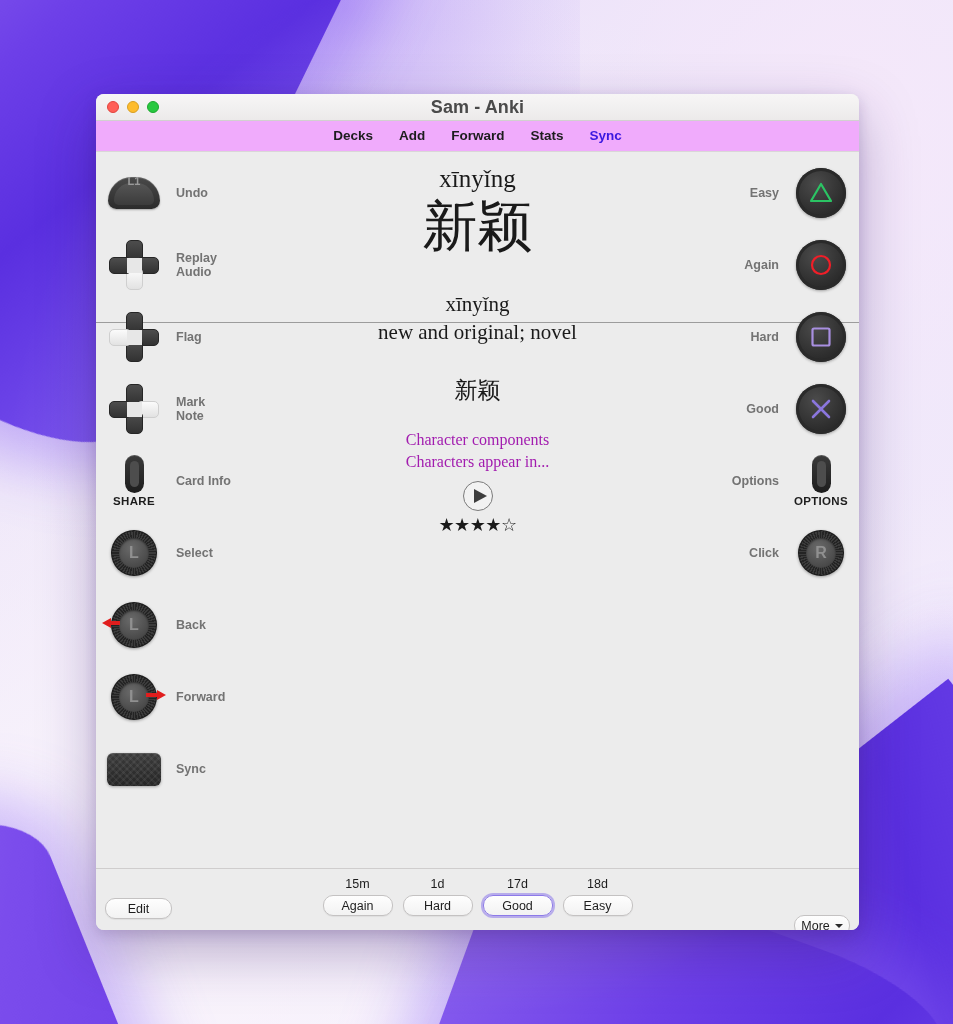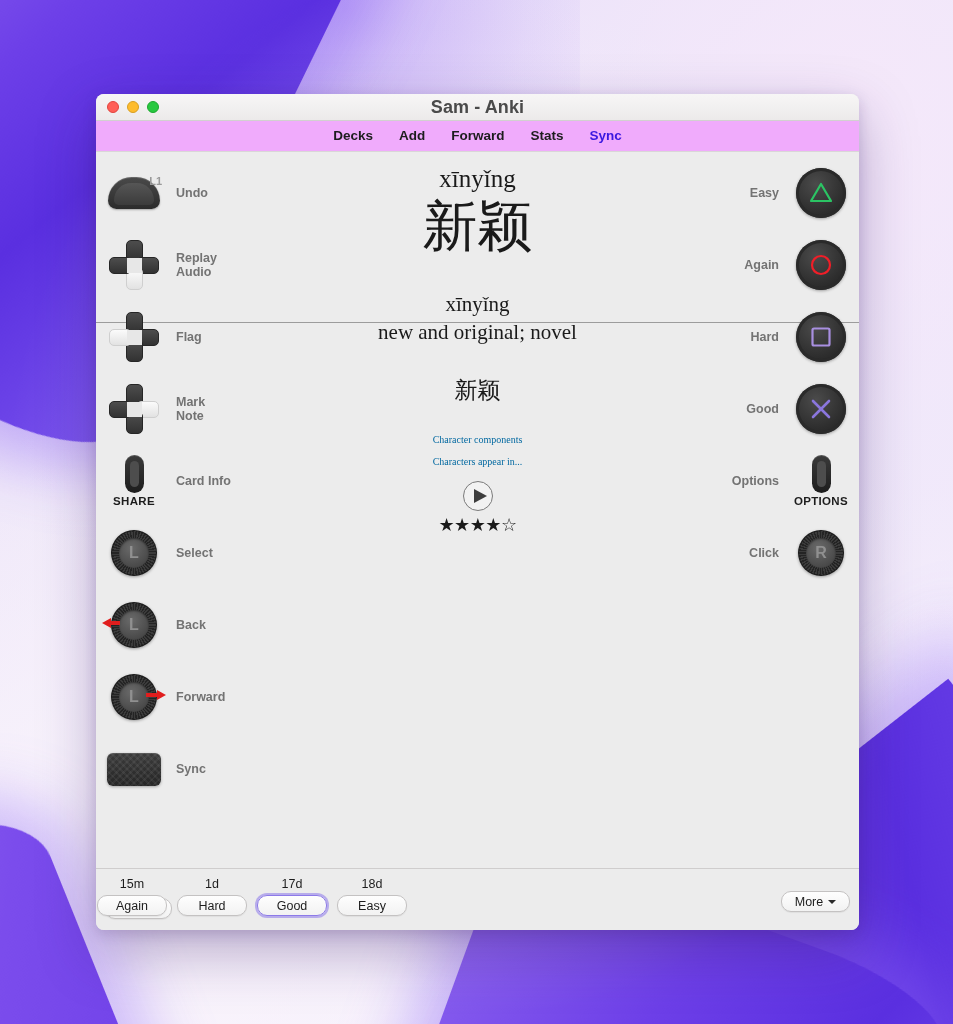--- a/index.html
+++ b/index.html
@@ -200,21 +200,21 @@
   .l1-btn::after {
     content: "";
     position: absolute;
     left: 6px; top: 6px; right: 6px; bottom: 4px;
     background: linear-gradient(#565656, #3b3b3b);
     border-radius: 22px 22px 6px 6px;
   }
   .l1-text {
     position: absolute;
     left: 0; right: 0; top: 10px;
-    text-align: right;
+    text-align: center;
     font-size: 11px;
     font-weight: 700;
     color: #9a9a9a;
     z-index: 2;
   }
 
   
   .dpad { position: absolute; left: 3px; top: 3px; width: 50px; height: 50px; }
   .dseg {
     position: absolute;
@@ -365,23 +365,23 @@
     font-size: 23px;
     font-family: "DejaVu Sans", sans-serif;
   }
   #card-links {
     margin-top: 23px;
     display: flex;
     flex-direction: column;
     gap: 0px;
   }
   .card-link {
-    font-size: 10px;
+    font-size: 16px;
     line-height: 21.5px;
-    color: #0369a1;
+    color: #a21caf;
     text-decoration: none;
     cursor: pointer;
   }
   #audio-play-row { margin-top: 9px; }
   #play-button {
     display: inline-block;
     width: 30px; height: 30px;
     border-radius: 50%;
     border: 1.6px solid #7b7b7b;
     background: #f2f2f2;
@@ -421,32 +421,32 @@
     font-family: "Liberation Sans", sans-serif;
     font-size: 12.5px;
     color: #1d1d1d;
     height: 21px;
     cursor: pointer;
     box-shadow: 0 1px 1px rgba(0,0,0,0.06);
     display: flex; align-items: center; justify-content: center;
     padding: 0 10px;
   }
   #edit-button { position: absolute; left: 9px; top: 29px; width: 67px; }
-  #more-button { position: absolute; right: 9px; top: 22px; width: 69px; gap: 5px; }
+  #more-button { position: absolute; right: 9px; top: 46px; width: 56px; gap: 5px; }
   .caret-down {
     width: 0; height: 0;
     border-left: 4px solid transparent;
     border-right: 4px solid transparent;
     border-top: 4.5px solid #2a2a2a;
   }
   #ease-group {
     position: absolute;
     left: 0; right: 0; top: 9px;
     display: flex;
-    justify-content: flex-start;
+    justify-content: center;
     gap: 8px;
   }
   .ease-cell {
     width: 72px;
     display: flex;
     flex-direction: column;
     align-items: center;
     gap: 4px;
   }
   .ease-interval {

